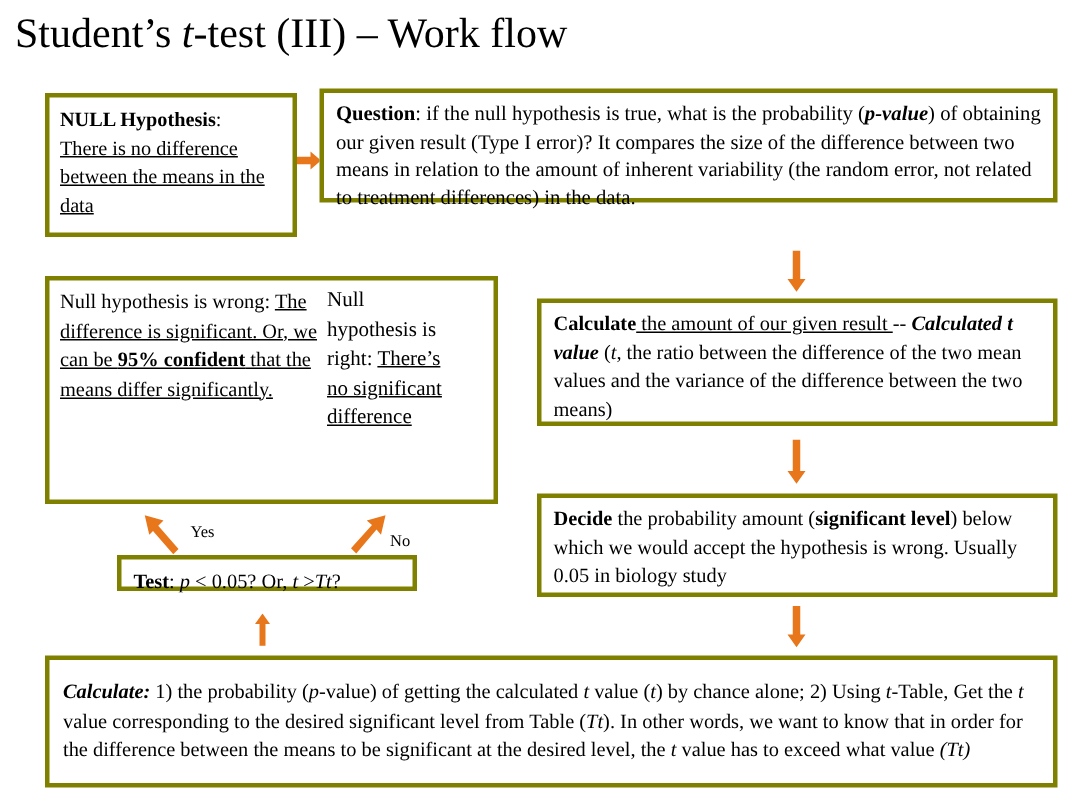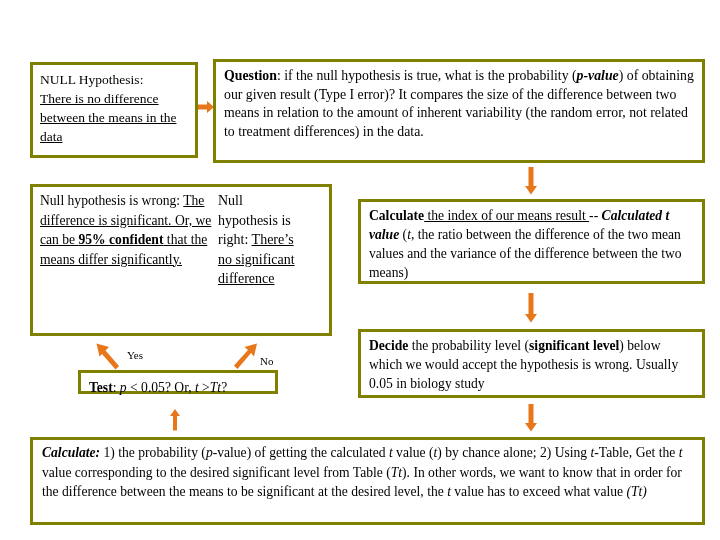--- a/index.html
+++ b/index.html
@@ -37,24 +37,24 @@
   .box .inner{padding:4px 6px;}
 
   u.ul{text-decoration:underline;}
   b.bd{font-weight:bold;}
   i.it{font-style:italic;}
   .bi{font-weight:bold;font-style:italic;}
 
   
   #null-box{left:30px;top:62px;width:168px;height:96px;}
   #null-box .inner{padding:5px 7px;font-size:13.5px;line-height:19px;}
-  #null-box .hdr{font-weight:normal;font-size:13.5px;}
-
-  
-  #question-box{left:213px;top:59px;width:492px;height:104px;}
+  #null-box .hdr{font-weight:bold;font-size:13.5px;}
+
+  
+  #question-box{left:213px;top:59px;width:492px;height:76px;}
   #question-box .inner{padding:5px 8px;font-size:13.8px;line-height:18.5px;}
 
   
   #conclusions-box{left:30px;top:184px;width:302px;height:152px;}
   #conclusions-box .inner{padding:4px 7px;}
   #conclusions-box .hdr{font-weight:bold;font-size:14px;line-height:20px;display:block;margin-bottom:1px;}
   .concl-cols{display:flex;align-items:flex-start;}
   .concl-left{width:178px;font-size:13.6px;line-height:19.5px;}
   .concl-or{width:26px;text-align:center;font-weight:bold;font-size:13.5px;padding-top:52px;}
   .concl-right{width:80px;font-size:14px;line-height:19.5px;}
@@ -66,41 +66,44 @@
   
   #decide-box{left:358px;top:329px;width:347px;height:69px;}
   #decide-box .inner{padding:4px 8px;font-size:13.6px;line-height:19px;}
 
   
   #test-box{left:78px;top:370px;width:200px;height:24px;}
   #test-box .inner{padding:4px 8px;font-size:13.6px;line-height:21px;white-space:nowrap;}
 
   
   #bottom-box{left:30px;top:437px;width:675px;height:88px;}
-  #bottom-box .inner{padding:3px 9px;font-size:13.6px;line-height:19.5px;}
+  #bottom-box .inner{padding:11px 9px;font-size:13.6px;line-height:19.5px;}
 
   
   .arrow{position:absolute;}
   .arrow svg{display:block;}
 
   
   .ynlabel{
     position:absolute;
     font-family:Liberation Serif, serif;
     font-size:11px;
     line-height:16px;
   }
   #label-yes{left:127px;top:347px;}
   #label-no{left:260px;top:347px;margin-top:6px;}
 </style>
 </head>
 <body>
 
 <div class="stage">
 
+  <div class="title">
+    <span>Student’s </span><span class="it">t</span><span>-test (III) – Work flow</span>
+  </div>
 
   <div class="box" id="null-box">
     <div class="inner">
       <span class="hdr">NULL Hypothesis</span><span>:</span><br>
       <u class="ul">There is no difference between the means in the data</u>
     </div>
   </div>
 
   <div class="arrow" id="arrow-right-1" style="left:198px;top:100px;">
     <svg width="16" height="14" viewBox="0 0 16 14">
@@ -130,34 +133,34 @@
         <div class="concl-right">
           <span>Null hypothesis is right:</span>
           <u class="ul">There’s no significant difference</u>
         </div>
       </div>
     </div>
   </div>
 
   <div class="box" id="calc-box">
     <div class="inner">
-      <b class="bd">Calculate</b><u class="ul"> the index of our means result </u><span>--</span>
+      <b class="bd">Calculate</b><u class="ul"> the amount of our given result </u><span>--</span>
       <span class="bi">Calculated t value</span><span> (</span><i class="it">t</i><span>, the ratio between the difference of the two mean values and the variance of the difference between the two means)</span>
     </div>
   </div>
 
   <div class="arrow" style="left:524px;top:293px;">
     <svg width="14" height="30" viewBox="0 0 14 30">
       <path d="M4.5,0 L9.5,0 L9.5,21 L13,21 L7,29.5 L1,21 L4.5,21 Z" fill="#E8761B"></path>
     </svg>
   </div>
 
   <div class="box" id="decide-box">
     <div class="inner">
-      <b class="bd">Decide</b><span> the probability level (</span><b class="bd">significant level</b><span>) below which we would accept the hypothesis is wrong. Usually 0.05 in biology study</span>
+      <b class="bd">Decide</b><span> the probability amount (</span><b class="bd">significant level</b><span>) below which we would accept the hypothesis is wrong. Usually 0.05 in biology study</span>
     </div>
   </div>
 
   <div class="arrow" style="left:524px;top:404px;">
     <svg width="14" height="28" viewBox="0 0 14 28">
       <path d="M4.5,0 L9.5,0 L9.5,19 L13,19 L7,27.5 L1,19 L4.5,19 Z" fill="#E8761B"></path>
     </svg>
   </div>
 
   <div class="arrow" style="left:169px;top:409px;">

